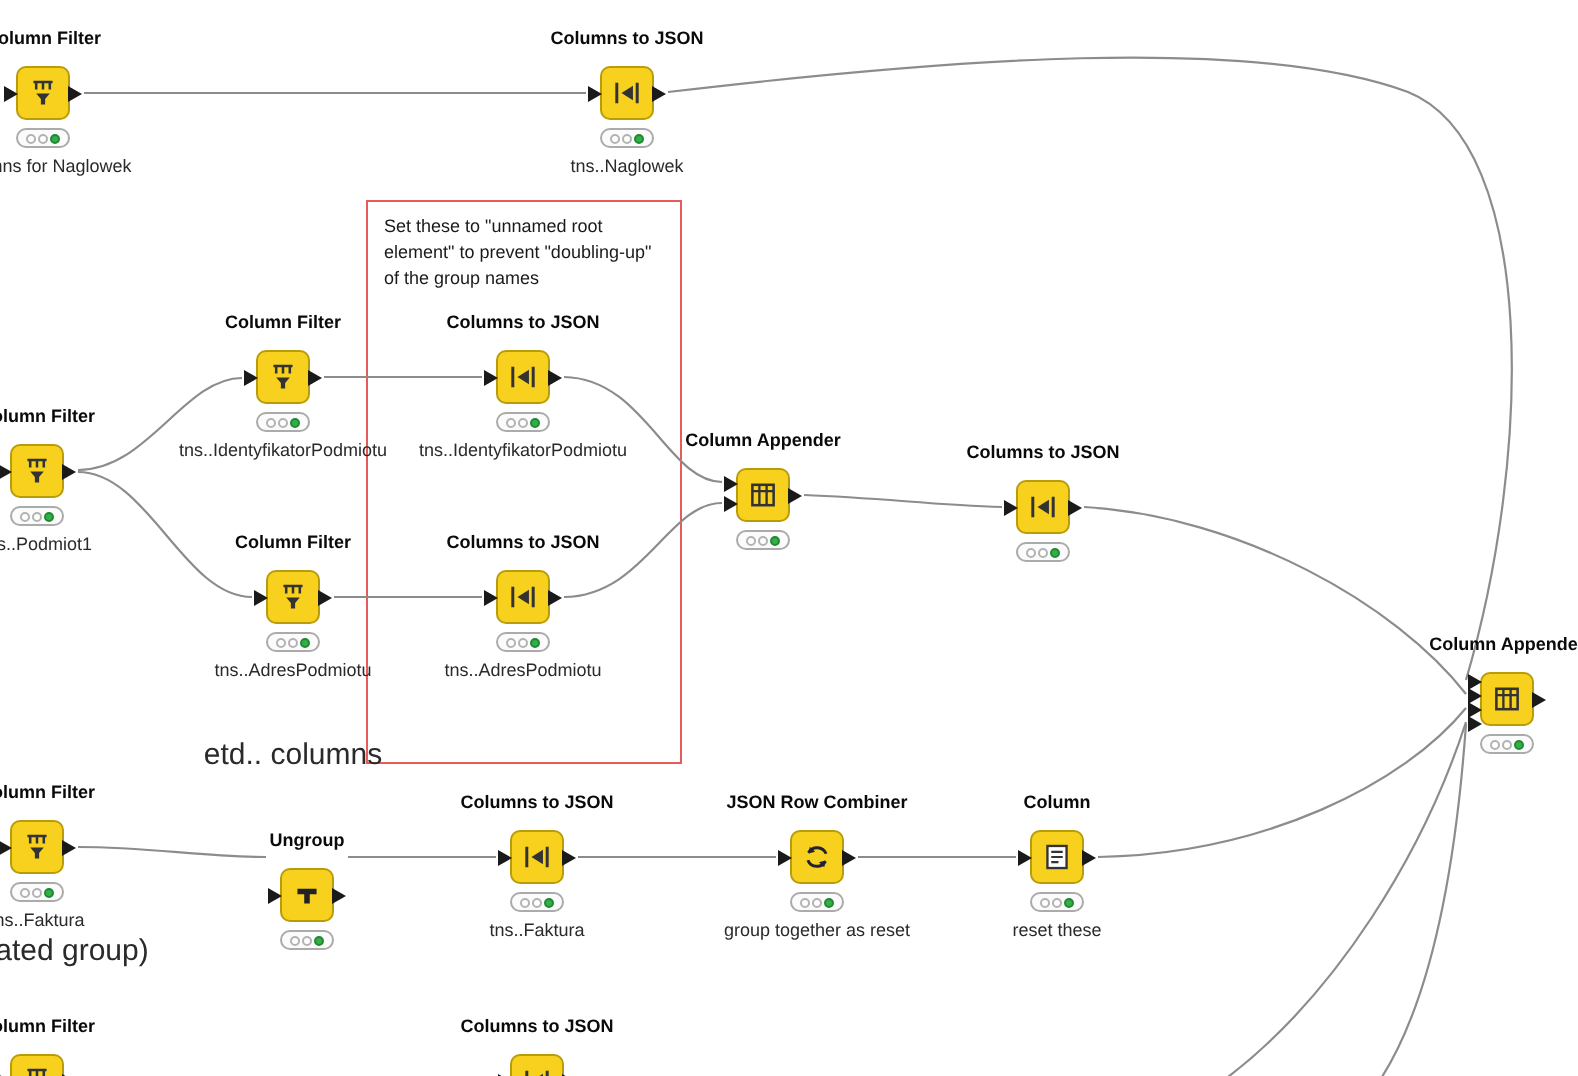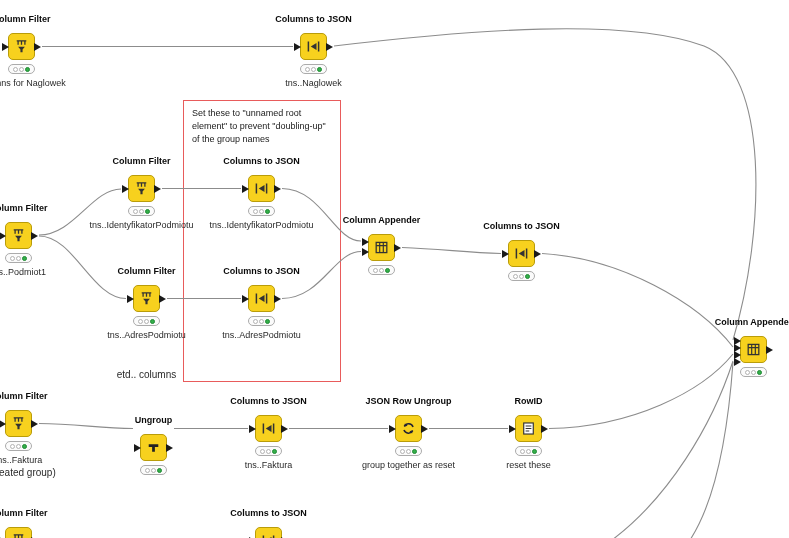--- a/index.html
+++ b/index.html
@@ -22,21 +22,21 @@
   .port.cout{right:-7px;top:50%;margin-top:-4px;}
   .tl{position:absolute;top:31px;left:0;width:27px;height:10px;box-sizing:border-box;
       border:1px solid #ababab;border-radius:5px;background:#fbfbfb;
       display:flex;align-items:center;justify-content:center;gap:1px;}
   .d{width:5px;height:5px;border-radius:50%;display:block;box-sizing:border-box;}
   .d.off{background:#ffffff;border:1px solid #b3b3b3;}
   .d.on{background:#33ae49;border:1px solid #1f8a33;}
   .ncap{position:absolute;top:45px;left:50%;transform:translateX(-50%);
         white-space:nowrap;font-size:9px;color:#2a2a2a;}
   .ncap2{position:absolute;left:50%;transform:translateX(-50%);
-        white-space:nowrap;font-size:10px;color:#2a2a2a;text-align:right;}
+        white-space:nowrap;font-size:15px;color:#2a2a2a;text-align:right;}
 </style>
 </head>
 <body>
 
 <div class="canvas">
 
   <div class="annotation" style="left:183px;top:100px;width:158px;height:282px;">
     <div>Set these to "unnamed root element" to prevent "doubling-up" of the group names</div>
   </div>
 
@@ -293,41 +293,41 @@
     </div>
     <div class="tl">
         <i class="d off"></i>
         <i class="d off"></i>
         <i class="d on"></i>
       </div>
     <div class="ncap">tns..Faktura</div>
   </div>
 
   <div class="node" style="left:395px;top:415px">
-    <div class="nlabel">JSON Row Ungroup</div>
+    <div class="nlabel">JSON Row Combiner</div>
     <div class="nbody">
       <span class="port cin"></span>
       <svg class="nicon" viewBox="0 0 16 16">
           <path d="M12.3 6.5A4.6 4.6 0 004 6" stroke="#223" stroke-width="1.4" fill="none"></path>
           <path d="M3.7 9.5a4.6 4.6 0 008.3.5" stroke="#223" stroke-width="1.4" fill="none"></path>
           <path d="M4.6 3.2L4 6.4l3.1-.9z" fill="#223"></path>
           <path d="M11.4 12.8l.6-3.2-3.1.9z" fill="#223"></path>
         </svg>
       <span class="port cout"></span>
     </div>
     <div class="tl">
         <i class="d off"></i>
         <i class="d off"></i>
         <i class="d on"></i>
       </div>
     <div class="ncap">group together as reset</div>
   </div>
 
   <div class="node" style="left:515px;top:415px">
-    <div class="nlabel">RowID</div>
+    <div class="nlabel">Column</div>
     <div class="nbody">
       <span class="port cin"></span>
       <svg class="nicon" viewBox="0 0 16 16">
           <rect x="3.5" y="2.8" width="9" height="10.4" fill="#fdfdfd" stroke="#333" stroke-width="1.1"></rect>
           <path d="M5.3 5.6h5.4M5.3 8h5.4M5.3 10.4h3.4" stroke="#333" stroke-width="1" fill="none"></path>
         </svg>
       <span class="port cout"></span>
     </div>
     <div class="tl">
         <i class="d off"></i>

